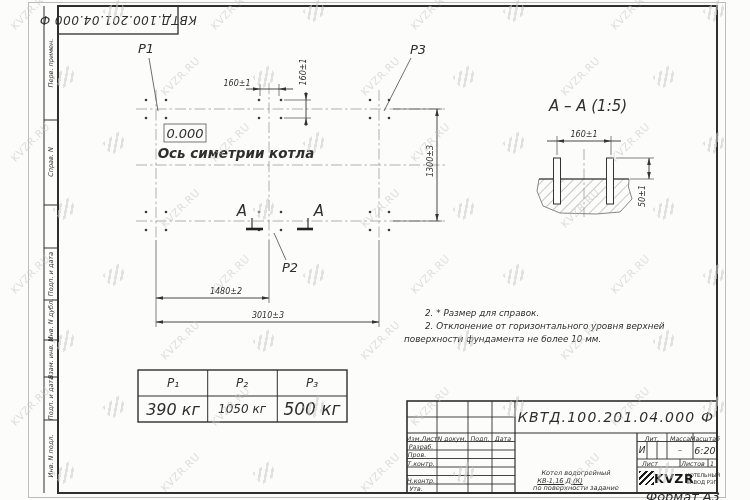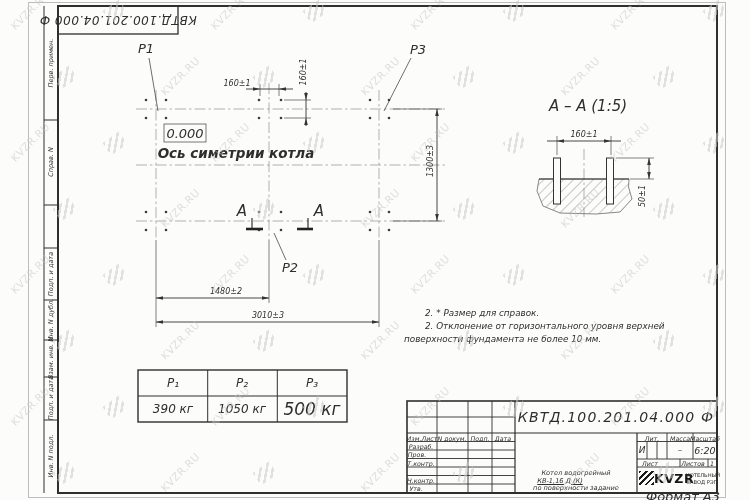--- a/index.html
+++ b/index.html
@@ -221,21 +221,21 @@
   <span class="t dim r90" style="left:642px;top:196px;">50±1</span>
 
   <div class="notes">
     <p>2. * Размер для справок.</p>
     <p>2. Отклонение от горизонтального уровня верхней поверхности фундамента не более 10 мм.</p>
   </div>
 
   <span class="t" style="left:173px;top:383px;font-size:12px;">Р₁</span>
   <span class="t" style="left:242px;top:383px;font-size:12px;">Р₂</span>
   <span class="t" style="left:312px;top:383px;font-size:12px;">Р₃</span>
-  <span class="t" style="left:173px;top:409px;font-size:12px;">390 кг</span>
+  <span class="t" style="left:173px;top:409px;font-size:16px;">390 кг</span>
   <span class="t" style="left:242px;top:409px;font-size:12px;">1050 кг</span>
   <span class="t" style="left:312px;top:409px;font-size:17px;">500 кг</span>
 
   <span class="t" style="left:616px;top:417px;font-size:14px;letter-spacing:1.2px;">КВТД.100.201.04.000 Ф</span>
   <span class="t tb-small" style="left:422px;top:437.5px;">Изм.Лист</span>
   <span class="t tb-small" style="left:452px;top:437.5px;">N докум.</span>
   <span class="t tb-small" style="left:480px;top:437.5px;">Подп.</span>
   <span class="t tb-small" style="left:503px;top:437.5px;">Дата</span>
   <span class="t tb-small" style="left:421px;top:446px;">Разраб.</span>
   <span class="t tb-small" style="left:417px;top:454px;">Пров.</span>

